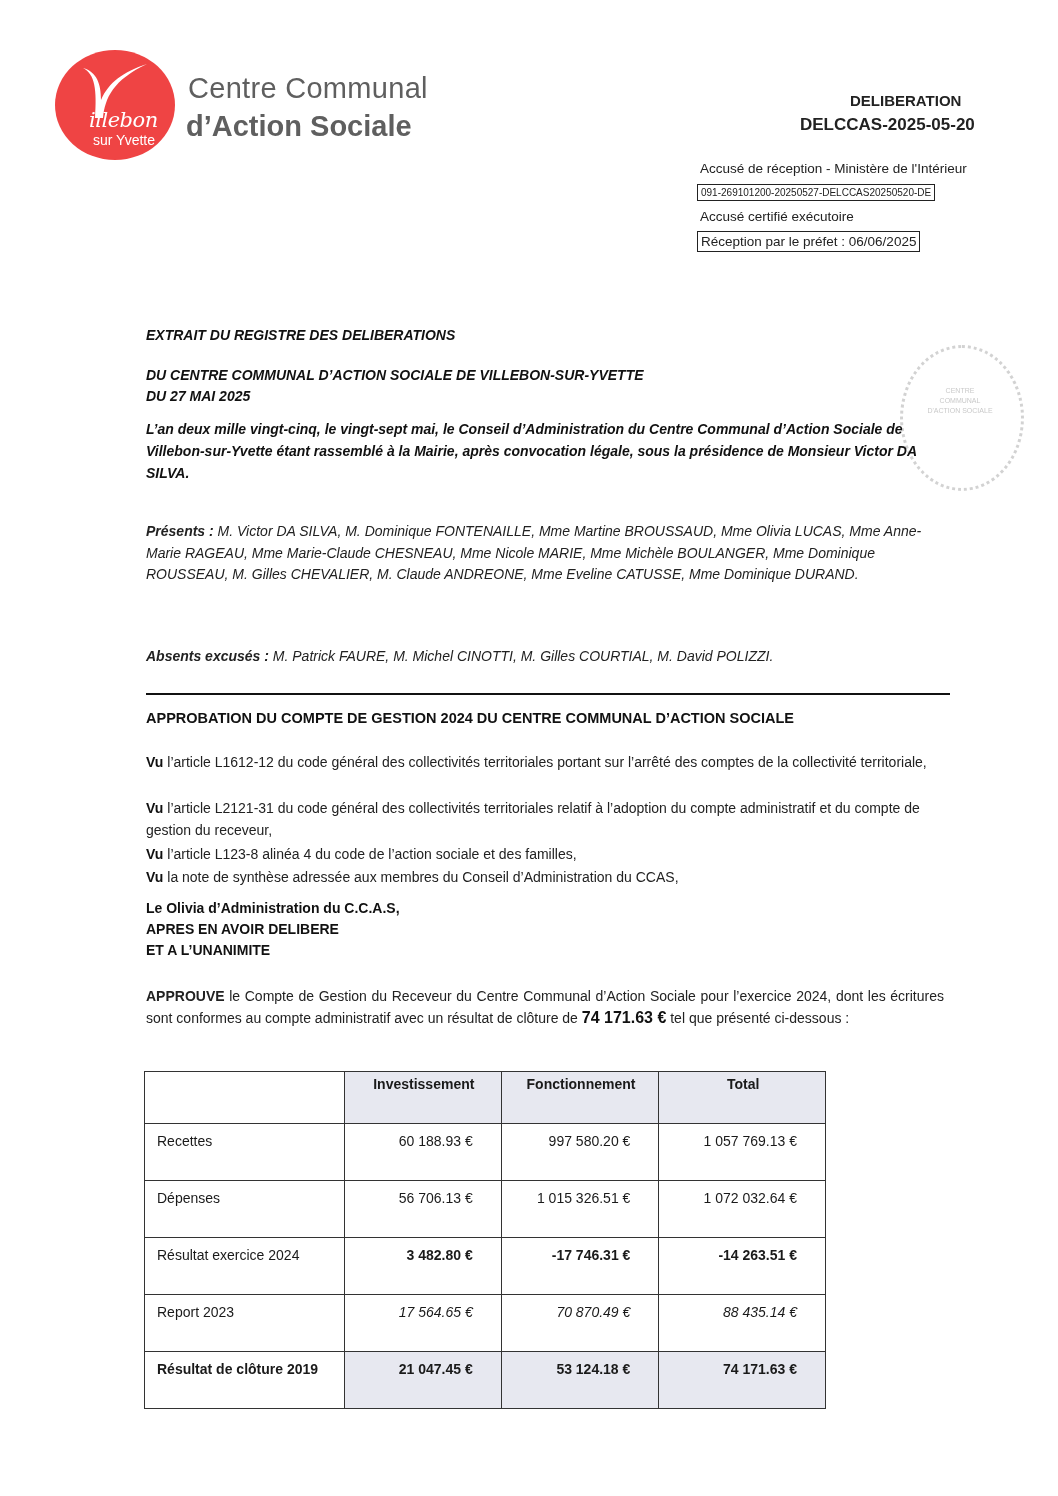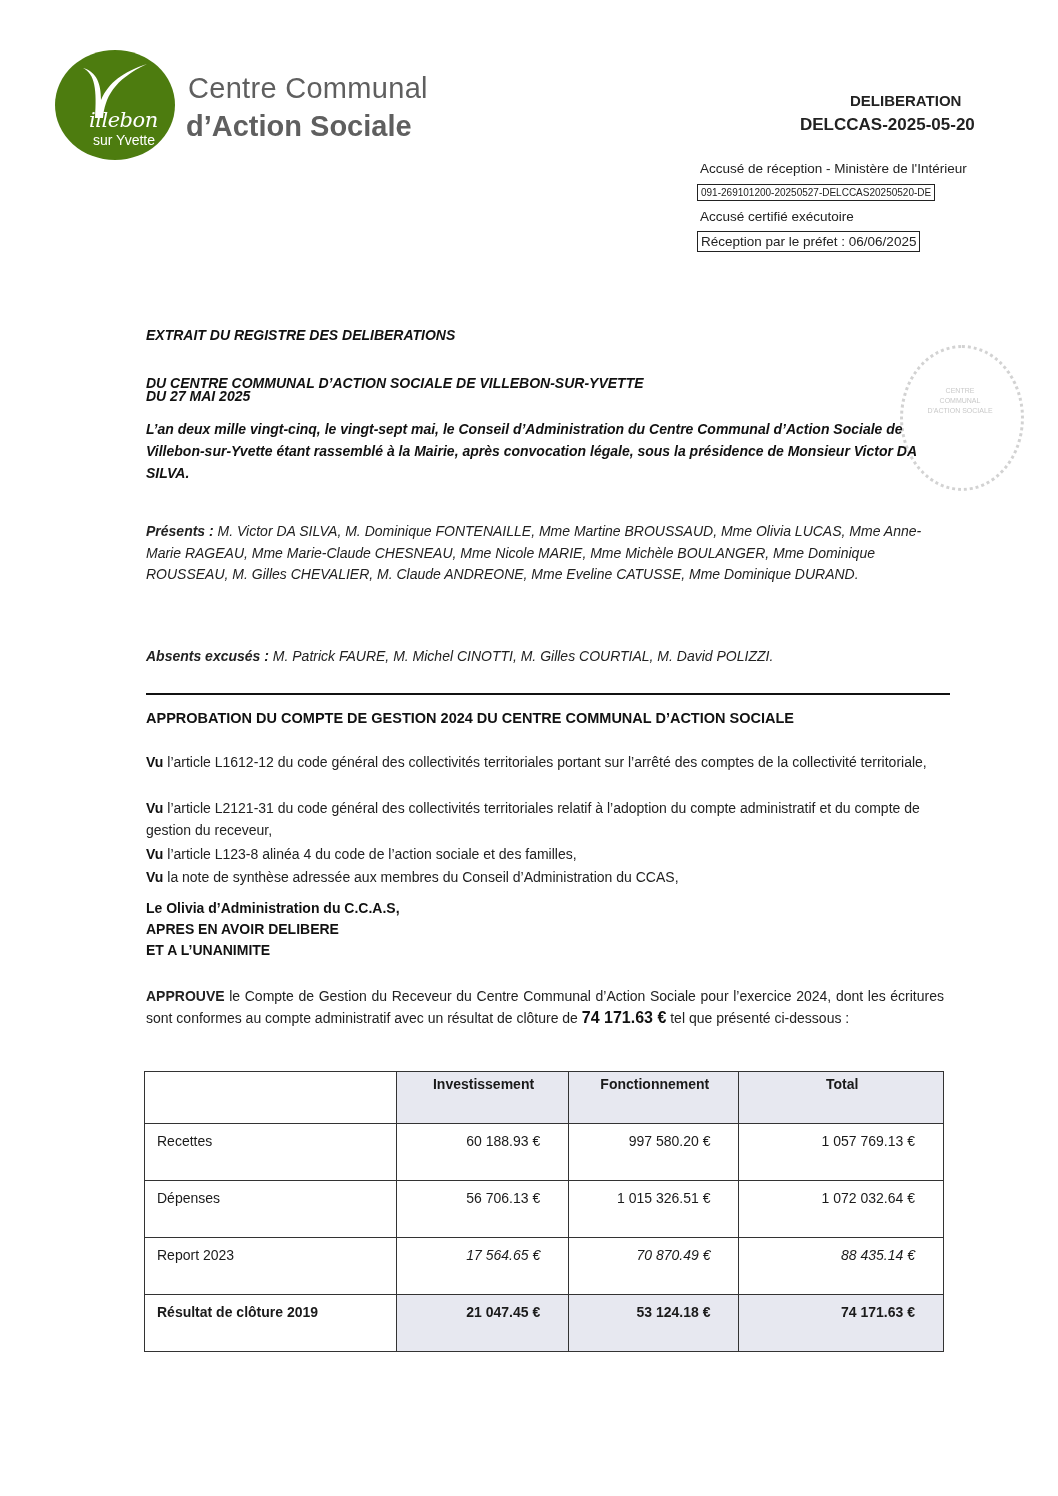--- a/index.html
+++ b/index.html
@@ -5,21 +5,21 @@
   html, body { margin: 0; padding: 0; }
   body {
     width: 1058px; height: 1496px; background: #ffffff; position: relative;
     font-family: "Liberation Sans", sans-serif; color: #1a1a1a; overflow: hidden;
   }
   .abs { position: absolute; }
 
   
   .logo-circle {
     left: 55px; top: 50px; width: 120px; height: 110px; border-radius: 50%;
-    background: #4d7c0f; overflow: hidden; text-align: right;
+    background: #ef4444; overflow: hidden; text-align: right;
   }
   .logo-y {
     position: absolute; left: 18px; top: 10px; width: 80px; height: 80px;
   }
   .logo-villebon {
     position: absolute; left: 34px; top: 58px; color: #fff;
     font-family: "DejaVu Serif", serif; font-style: italic; font-size: 21px; letter-spacing: -0.5px;
   }
   .logo-sur {
     position: absolute; left: 38px; top: 82px; color: #fff; font-size: 14px;
@@ -48,21 +48,21 @@
     border: 3px dotted #c8c8c8; opacity: 0.8;
   }
   .stamp-inner {
     position: absolute; left: 22px; top: 38px; width: 70px; height: 56px;
     font-size: 7px; color: #bbb; text-align: center; line-height: 10px;
   }
 
   
   .reg { left: 146px; font-size: 14px; font-weight: bold; font-style: italic; color: #111; }
   .reg-1 { top: 327px; }
-  .reg-2 { top: 375px; font-style: italic; }
+  .reg-2 { top: 367px; font-style: italic; }
   .reg-3 { top: 388px; }
   .preamble {
     left: 146px; top: 418px; width: 810px; font-size: 14px; font-weight: bold; font-style: italic;
     line-height: 22px; color: #111;
   }
   .presents {
     left: 146px; top: 521px; width: 800px; font-size: 14px; font-style: italic; line-height: 21.5px; color: #222;
   }
   .absents {
     left: 146px; top: 648px; width: 800px; font-size: 14px; font-style: italic; color: #222;
@@ -82,21 +82,21 @@
 
   .council { left: 146px; top: 898px; font-size: 14px; font-weight: bold; line-height: 21px; color: #111; }
 
   .approve {
     left: 146px; top: 985px; width: 798px; font-size: 14px; line-height: 22px; color: #222; text-align: justify;
   }
   .approve .amt { font-weight: bold; font-size: 16px; color: #111; }
 
   
   .table {
-    left: 144px; top: 1071px; width: 800px; border-collapse: collapse; font-size: 14px;
+    left: 144px; top: 1071px; width: 682px; border-collapse: collapse; font-size: 14px;
   }
   .table td, .table th {
     border: 1.5px solid #333; height: 47px; vertical-align: top; padding: 9px 10px 0 12px;
   }
   .table th { font-weight: bold; text-align: center; padding-top: 4px; }
   .table th.shade, .table td.shade { background: #e7e8f0; }
   .table td.num { text-align: right; padding-right: 28px; }
   .table td.lbl { text-align: left; }
   .col0 { width: 227px; }
   .col1 { width: 148px; }
@@ -176,20 +176,26 @@
       <td class="num">60 188.93 €</td>
       <td class="num">997 580.20 €</td>
       <td class="num">1 057 769.13 €</td>
     </tr>
     <tr>
       <td class="lbl">Dépenses</td>
       <td class="num">56 706.13 €</td>
       <td class="num">1 015 326.51 €</td>
       <td class="num">1 072 032.64 €</td>
     </tr>
+    <tr>
+      <td class="lbl">Résultat exercice 2024</td>
+      <td class="num" style="font-weight:bold">3 482.80 €</td>
+      <td class="num" style="font-weight:bold">-17 746.31 €</td>
+      <td class="num" style="font-weight:bold">-14 263.51 €</td>
+    </tr>
     <tr class="ital">
       <td class="lbl">Report 2023</td>
       <td class="num">17 564.65 €</td>
       <td class="num">70 870.49 €</td>
       <td class="num">88 435.14 €</td>
     </tr>
     <tr class="bold">
       <td class="lbl">Résultat de clôture 2019</td>
       <td class="num shade">21 047.45 €</td>
       <td class="num shade">53 124.18 €</td>

